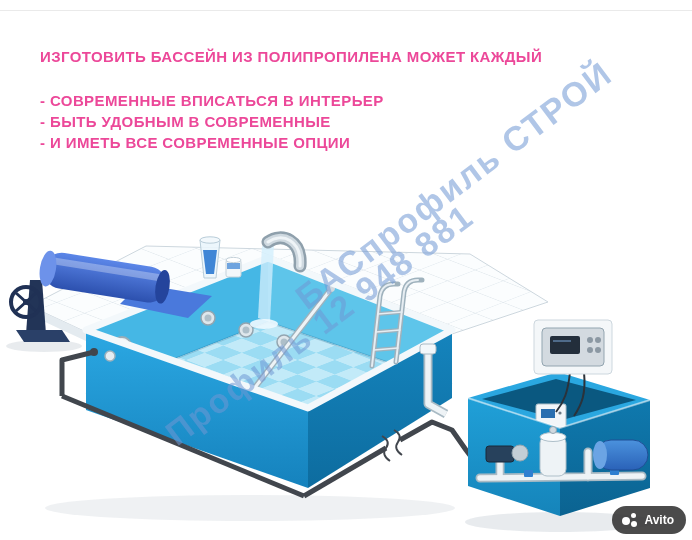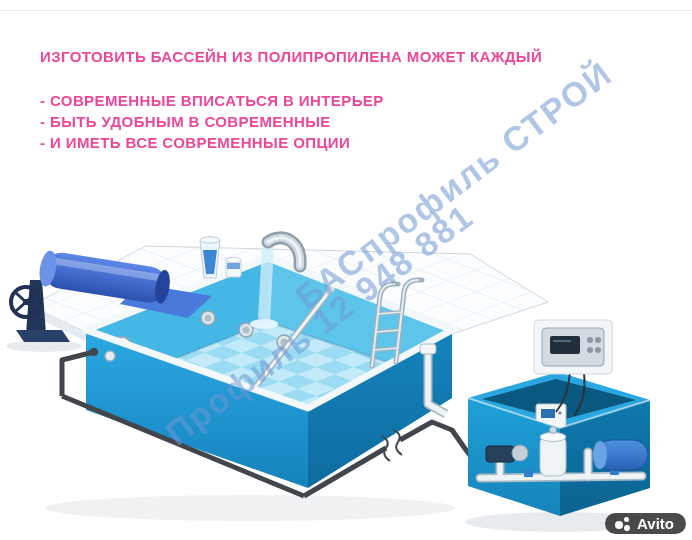--- a/index.html
+++ b/index.html
@@ -9,24 +9,24 @@
   .headline{position:absolute;left:40px;top:46px;z-index:2;
             font-weight:700;font-size:15px;line-height:21px;letter-spacing:.4px;
             color:#ec4899;white-space:nowrap;}
   .headline .l1{margin-bottom:23px;}
   .illustration{position:absolute;left:0;top:0;z-index:1;}
   .watermark{position:absolute;z-index:3;pointer-events:none;white-space:nowrap;
              font-weight:600;font-size:34px;letter-spacing:2px;
              color:rgba(112,152,212,0.55);transform-origin:0 50%;transform:rotate(-37deg);}
   .wm1{left:300px;top:282px;}
   .wm2{left:170px;top:418px;}
-  .avito-badge{position:absolute;right:6px;bottom:6px;z-index:4;height:21px;
+  .avito-badge{position:absolute;right:6px;bottom:6px;z-index:4;height:28px;
                display:flex;align-items:center;gap:6px;padding:0 12px 0 10px;
                background:rgba(43,43,43,0.85);border-radius:14px;color:#ffffff;
-               font-weight:700;font-size:15px;}
+               font-weight:700;font-size:12px;}
   .avito-dots{position:relative;width:16px;height:16px;}
   .avito-dots i{position:absolute;border-radius:50%;background:#ffffff;display:block;}
   .avito-dots .d1{width:8px;height:8px;left:0;top:5px;}
   .avito-dots .d2{width:5px;height:5px;left:9px;top:1px;}
   .avito-dots .d3{width:6px;height:6px;left:9px;top:9px;}
 </style>
 </head>
 <body>
 
 <div class="stage">

